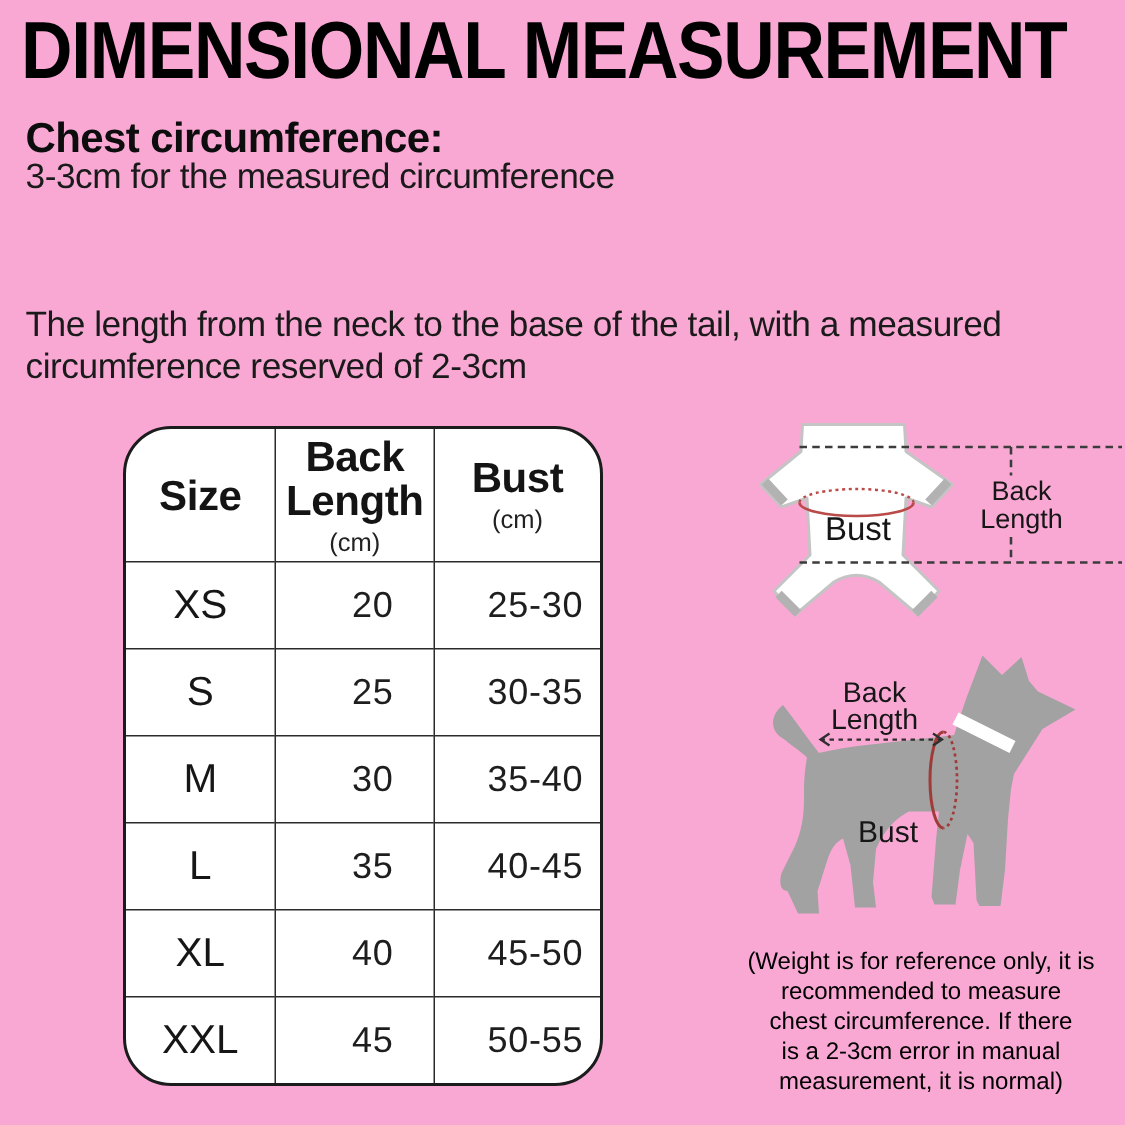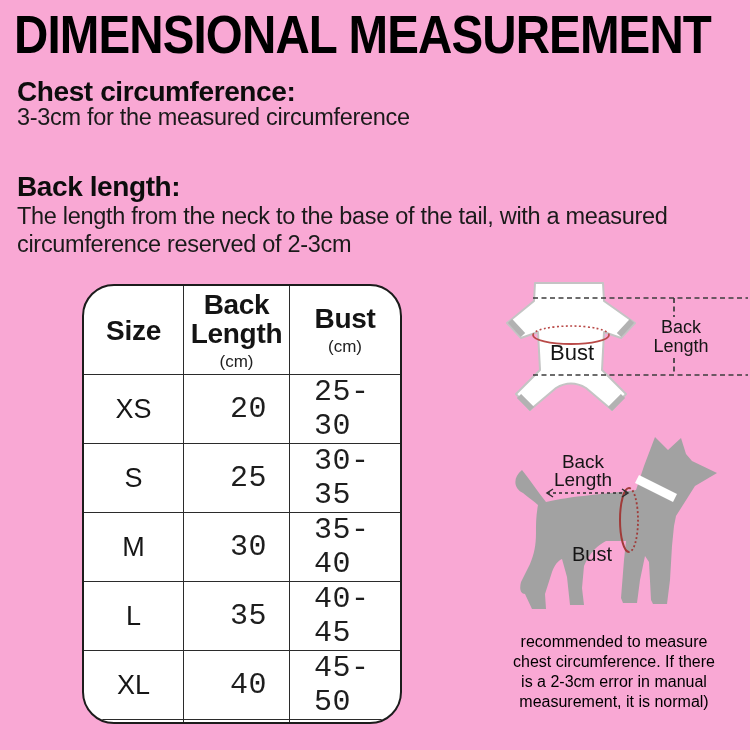--- a/index.html
+++ b/index.html
@@ -25,21 +25,21 @@
               box-sizing:border-box;border:2.5px solid #1c1c1c;border-radius:32px;
               overflow:hidden;background:#fff;display:grid;
               grid-template-columns:99px 106px 1fr;
               grid-template-rows:88px repeat(6,1fr);}
   .cell{display:flex;flex-direction:column;align-items:center;justify-content:center;}
   .bl{border-left:1.5px solid #2b2b2b;}
   .bt{border-top:1.5px solid #2b2b2b;}
   .hdr{font-weight:700;font-size:28px;line-height:29px;letter-spacing:-0.3px;color:#141414;}
   .unit{font-weight:400;font-size:17px;line-height:18px;margin-top:5px;color:#222;}
   .sizecell{font-size:27px;letter-spacing:0;color:#161616;}
-  .numcell{font-family:Liberation Mono, monospace;font-size:30px;letter-spacing:0.5px;color:#1e1e1e;padding-left:24px;}
+  .numcell{font-family:Liberation Sans, sans-serif;font-size:24px;letter-spacing:0.5px;color:#1e1e1e;padding-left:24px;}
 
   .garment-svg{position:absolute;left:480px;top:270px;}
   .dog-svg{position:absolute;left:498px;top:428px;}
   .svg-label{font-family:"Liberation Sans",sans-serif;fill:#161616;}
 
   .note{position:absolute;left:478px;top:632px;width:272px;display:flex;
         flex-direction:column;align-items:center;font-size:16px;line-height:20px;
         color:#000;}
   .note div{white-space:nowrap;}
 </style>
@@ -48,21 +48,20 @@
 
 <div class="page">
 
   <div class="title">DIMENSIONAL MEASUREMENT</div>
 
   <div class="h2 chest">Chest circumference:</div>
   <div class="para chest">
     <div>3-3cm for the measured circumference</div>
   </div>
 
-  <div class="h2 back">Back length:</div>
   <div class="para back">
     <div>The length from the neck to the base of the tail, with a measured</div>
     <div>circumference reserved of 2-3cm</div>
   </div>
 
   <div class="size-table">
 
     <div class="cell">
       <span class="hdr">Size</span>
     </div>
@@ -129,19 +128,20 @@
     <path d="M131,60 A9,32 0 0 1 131,124" fill="none" stroke-width="1.8" stroke-dasharray="2,2.3" stroke="#a03b39"></path>
     <line x1="49" y1="65" x2="130" y2="65" stroke="#2e2e2e" stroke-width="1.5" stroke-dasharray="3,3"></line>
     <polyline points="55,61 49,65 55,69" fill="none" stroke="#2e2e2e" stroke-width="1.5"></polyline>
     <polyline points="124,61 130,65 124,69" fill="none" stroke="#2e2e2e" stroke-width="1.5"></polyline>
     <text class="svg-label" x="85" y="40" font-size="19" text-anchor="middle">Back</text>
     <text class="svg-label" x="85" y="58" font-size="19" text-anchor="middle">Length</text>
     <text class="svg-label" x="94" y="133" font-size="20" text-anchor="middle">Bust</text>
   </svg>
 
   <div class="note">
+    <div>(Weight is for reference only, it is</div>
     <div>recommended to measure</div>
     <div>chest circumference. If there</div>
     <div>is a 2-3cm error in manual</div>
     <div>measurement, it is normal)</div>
   </div>
 
 </div>
 
 </body></html>

